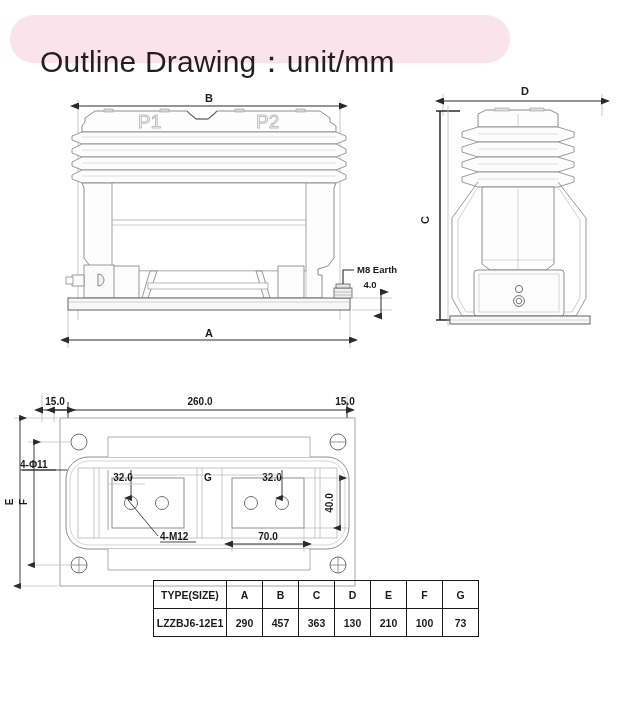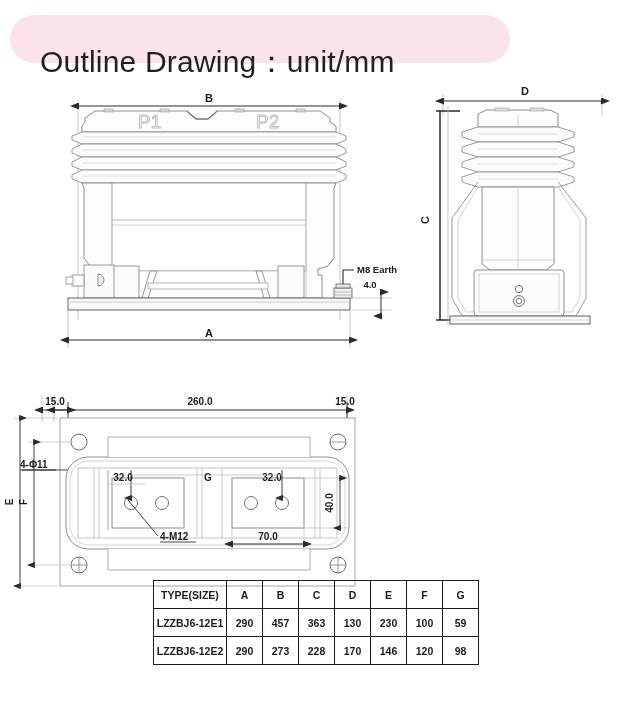--- a/index.html
+++ b/index.html
@@ -291,28 +291,18 @@
       <th>G</th>
     </tr>
   </thead>
   <tbody>
     <tr>
       <td>LZZBJ6-12E1</td>
       <td>290</td>
       <td>457</td>
       <td>363</td>
       <td>130</td>
-      <td>230</td>
+      <td>210</td>
       <td>100</td>
-      <td>59</td>
-    </tr>
-    <tr>
-      <td>LZZBJ6-12E2</td>
-      <td>290</td>
-      <td>273</td>
-      <td>228</td>
-      <td>170</td>
-      <td>146</td>
-      <td>120</td>
-      <td>98</td>
+      <td>73</td>
     </tr>
   </tbody>
 </table>
 
 </body></html>

